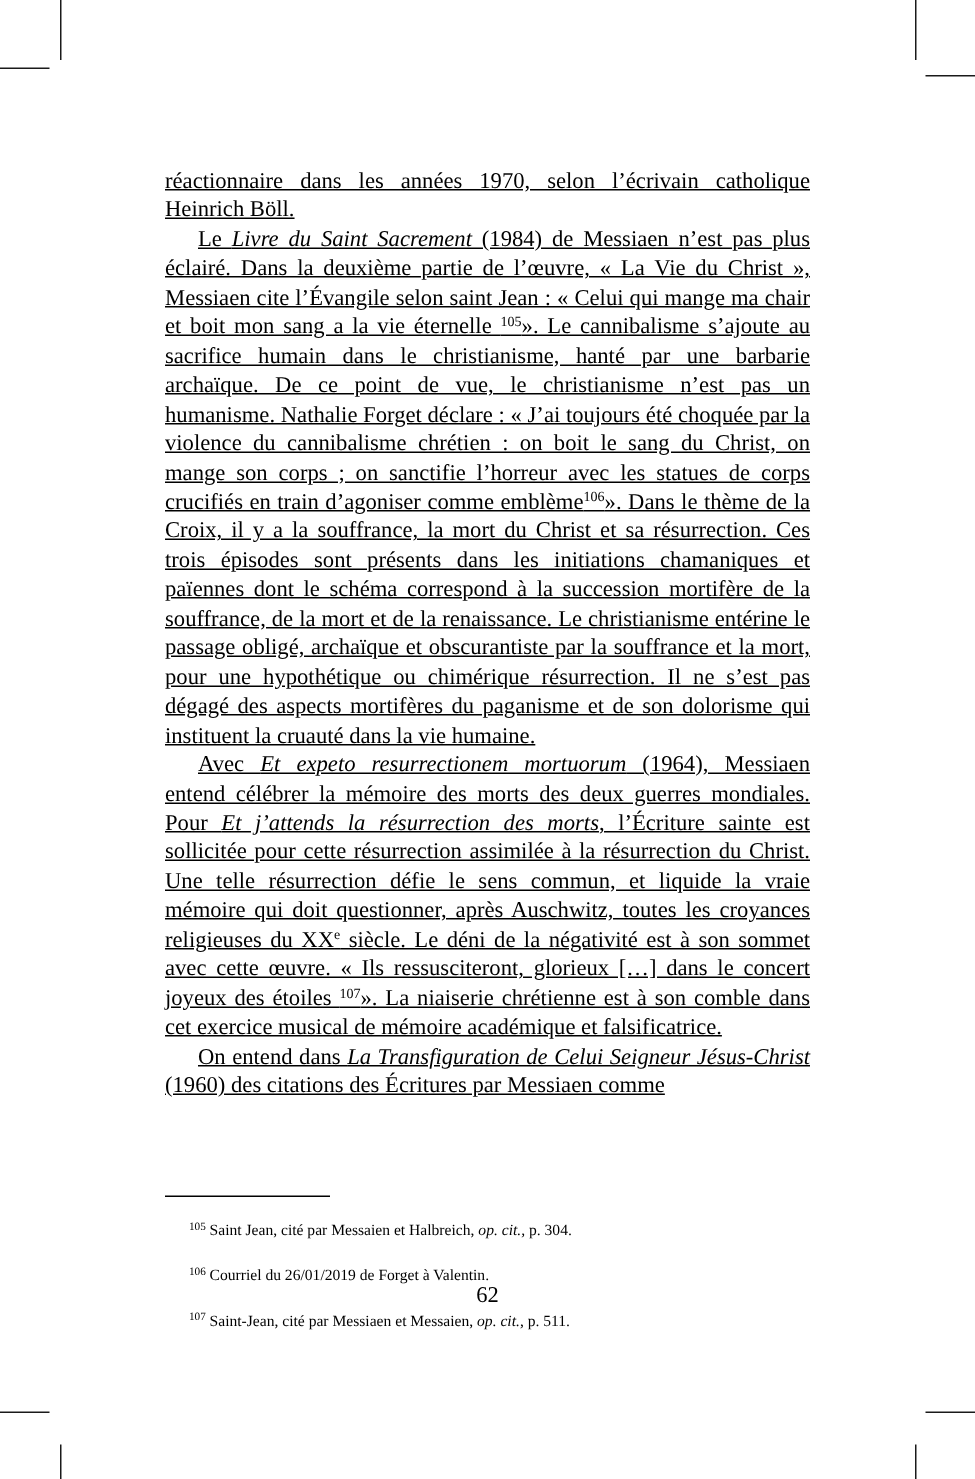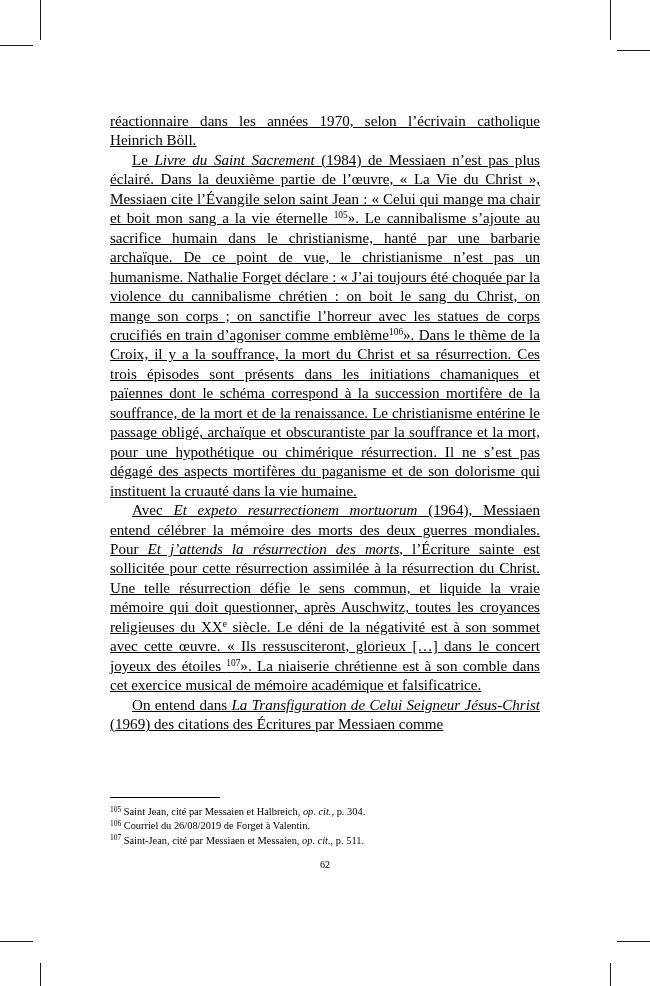--- a/index.html
+++ b/index.html
@@ -79,65 +79,65 @@
     width: 110px;
     height: 1px;
     background: #000000;
     margin: 0 0 7px 0;
   }
   .footnotes {
     font-size: 10.4px;
     line-height: 14.4px;
   }
   .footnote {
-    margin: 0;
+    margin: 16px;
     text-align: left;
     white-space: nowrap;
   }
   .footnote .fn-num {
     font-size: 0.72em;
     vertical-align: 0.45em;
     line-height: 0;
     margin-right: 2.5px;
   }
 
   
   .folio {
     position: absolute;
     left: 0;
     top: 856px;
     width: 650px;
     text-align: center;
-    font-size: 10px;
+    font-size: 15px;
     line-height: 17px;
   }
 </style>
 </head>
 <body>
 
 <div class="crop crop-v crop-tl-v"></div>
 <div class="crop crop-h crop-tl-h"></div>
 <div class="crop crop-v crop-tr-v"></div>
 <div class="crop crop-h crop-tr-h"></div>
 <div class="crop crop-v crop-bl-v"></div>
 <div class="crop crop-h crop-bl-h"></div>
 <div class="crop crop-v crop-br-v"></div>
 <div class="crop crop-h crop-br-h"></div>
 
 <div class="page">
   <div class="body-text" id="body-text">
       <p class=""><span>réactionnaire dans les années 1970, selon l’écrivain catholique Heinrich Böll.</span></p>
       <p class="indent"><span>Le </span><i>Livre du Saint Sacrement</i><span> (1984) de Messiaen n’est pas plus éclairé. Dans la deuxième partie de l’œuvre, « La Vie du Christ », Messiaen cite l’Évangile selon saint Jean : « Celui qui mange ma chair et boit mon sang a la vie éternelle </span><sup class="fn-ref">105</sup><span>». Le cannibalisme s’ajoute au sacrifice humain dans le christianisme, hanté par une barbarie archaïque. De ce point de vue, le christianisme n’est pas un humanisme. Nathalie Forget déclare : « J’ai toujours été choquée par la violence du cannibalisme chrétien : on boit le sang du Christ, on mange son corps ; on sanctifie l’horreur avec les statues de corps crucifiés en train d’agoniser comme emblème</span><sup class="fn-ref">106</sup><span>». Dans le thème de la Croix, il y a la souffrance, la mort du Christ et sa résurrection. Ces trois épisodes sont présents dans les initiations chamaniques et païennes dont le schéma correspond à la succession mortifère de la souffrance, de la mort et de la renaissance. Le christianisme entérine le passage obligé, archaïque et obscurantiste par la souffrance et la mort, pour une hypothétique ou chimérique résurrection. Il ne s’est pas dégagé des aspects mortifères du paganisme et de son dolorisme qui instituent la cruauté dans la vie humaine.</span></p>
       <p class="indent"><span>Avec </span><i>Et expeto resurrectionem mortuorum</i><span> (1964), Messiaen entend célébrer la mémoire des morts des deux guerres mondiales. Pour </span><i>Et j’attends la résurrection des morts</i><span>, l’Écriture sainte est sollicitée pour cette résurrection assimilée à la résurrection du Christ. Une telle résurrection défie le sens commun, et liquide la vraie mémoire qui doit questionner, après Auschwitz, toutes les croyances religieuses du XX</span><sup class="fn-ref">e</sup><span> siècle. Le déni de la négativité est à son sommet avec cette œuvre. « Ils ressusciteront, glorieux […] dans le concert joyeux des étoiles </span><sup class="fn-ref">107</sup><span>». La niaiserie chrétienne est à son comble dans cet exercice musical de mémoire académique et falsificatrice.</span></p>
-      <p class="indent"><span>On entend dans </span><i>La Transfiguration de Celui Seigneur Jésus-Christ</i><span> (1969) des citations des Écritures par Messiaen comme</span></p>
+      <p class="indent"><span>On entend dans </span><i>La Transfiguration de Celui Seigneur Jésus-Christ</i><span> (1960) des citations des Écritures par Messiaen comme</span></p>
     </div>
 </div>
 
 <div class="footnote-area">
   <div class="footnote-rule"></div>
   <div class="footnotes" id="footnotes">
       <p class="footnote"><span class="fn-num">105</span><span>Saint Jean, cité par Messaien et Halbreich, </span><i>op. cit.,</i><span> p. 304.</span></p>
-      <p class="footnote"><span class="fn-num">106</span><span>Courriel du 26/08/2019 de Forget à Valentin.</span></p>
+      <p class="footnote"><span class="fn-num">106</span><span>Courriel du 26/01/2019 de Forget à Valentin.</span></p>
       <p class="footnote"><span class="fn-num">107</span><span>Saint-Jean, cité par Messiaen et Messaien, </span><i>op. cit.</i><span>, p. 511.</span></p>
     </div>
 </div>
 
 <div class="folio">62</div>
 
 </body></html>

